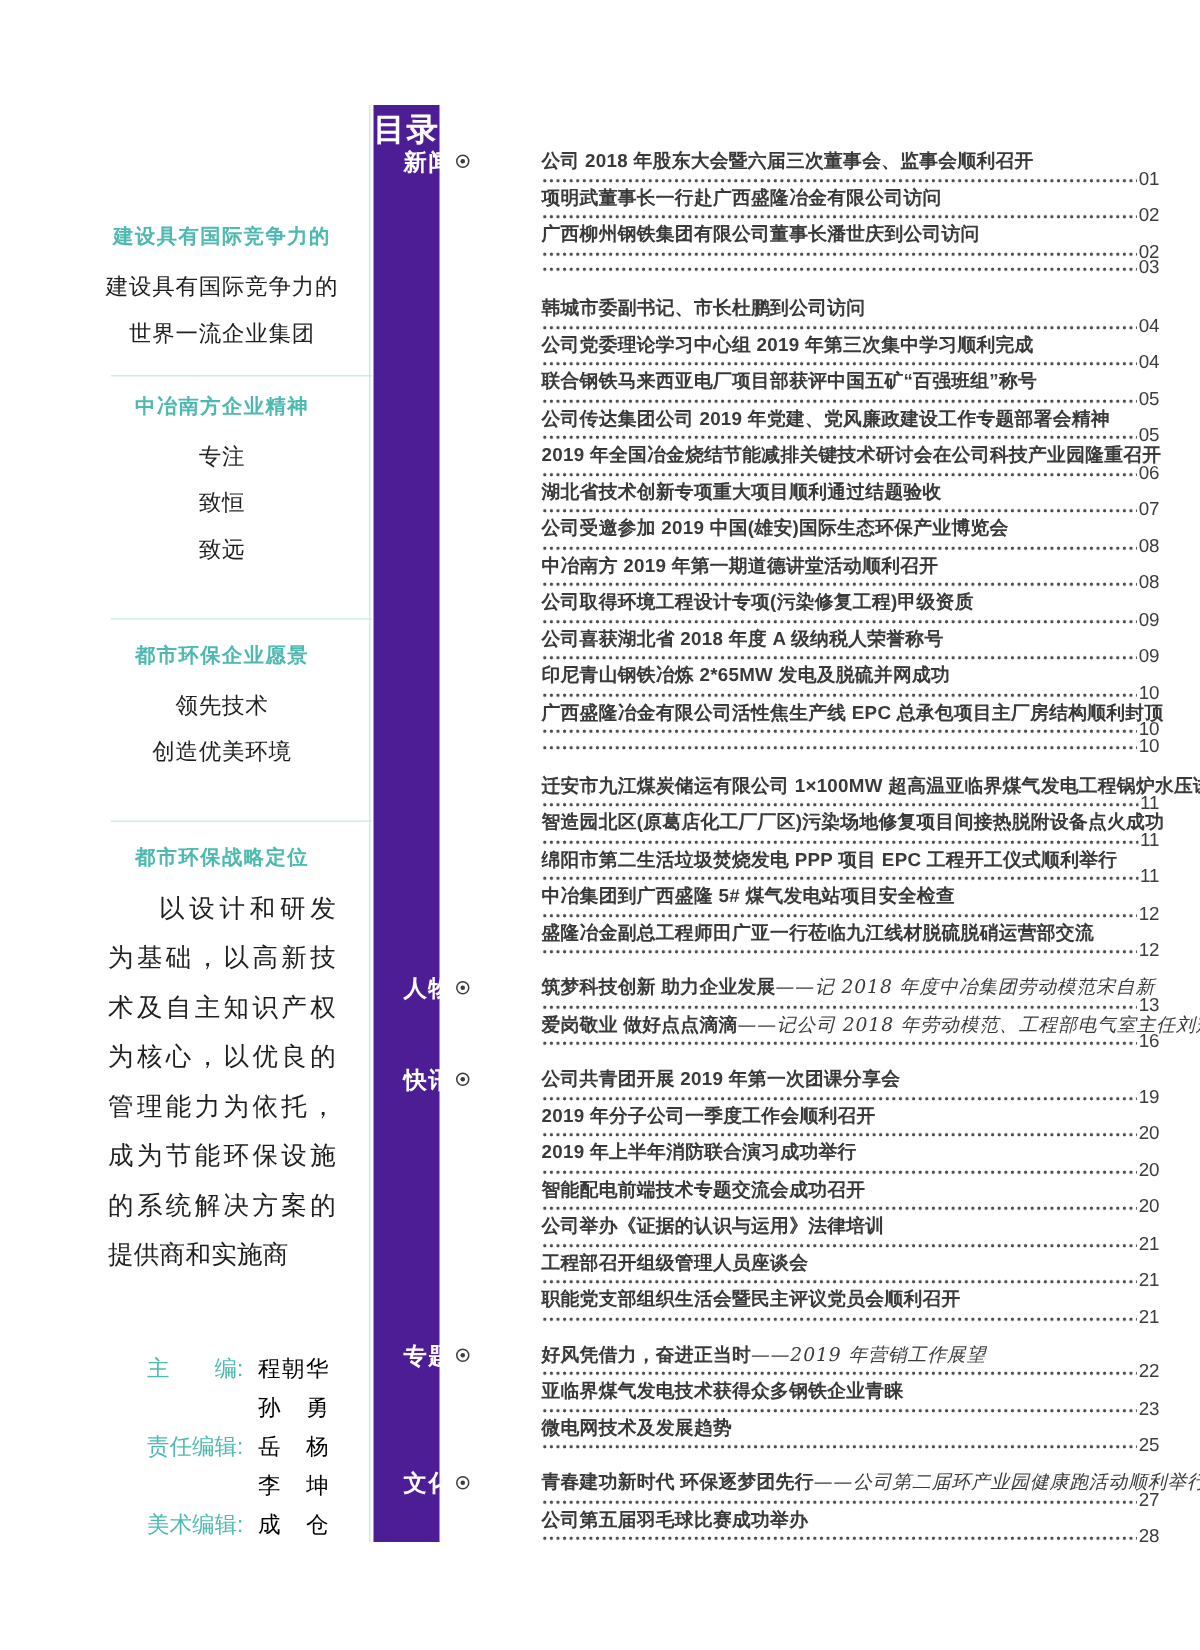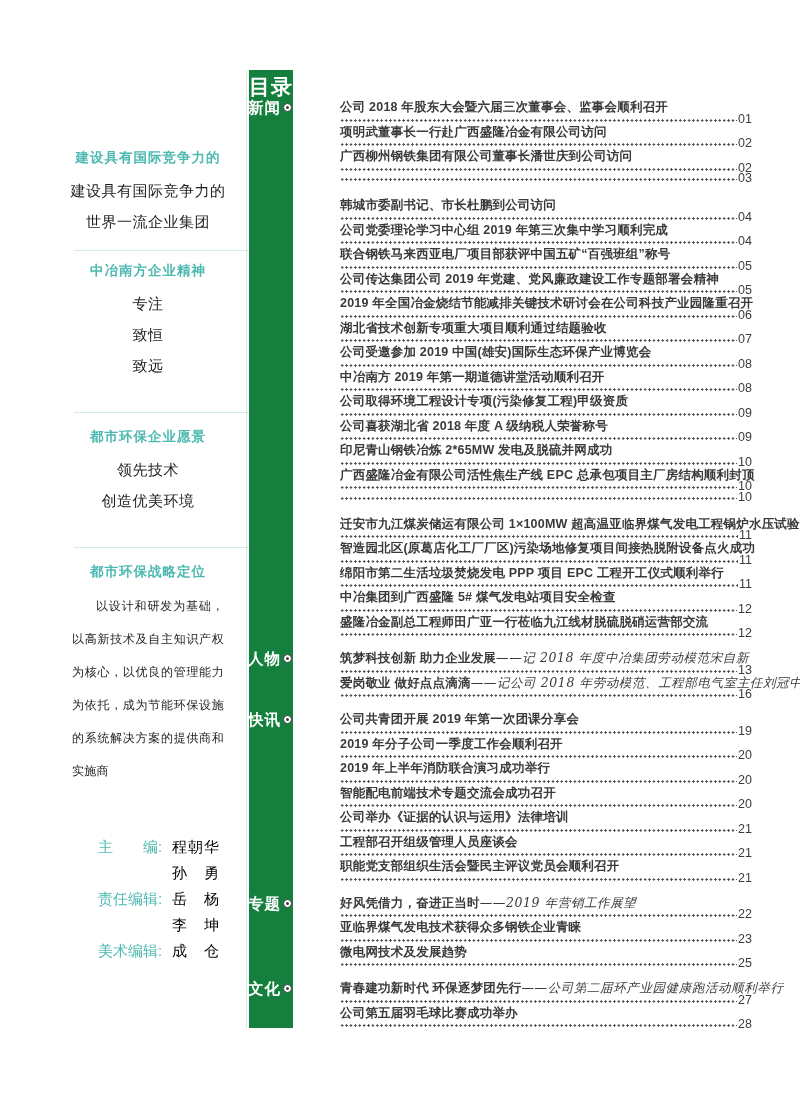--- a/index.html
+++ b/index.html
@@ -2,25 +2,25 @@
 <html><head>
 <meta charset="utf-8">
 <style>
   html,body{margin:0;padding:0;}
   body{
     width:800px;height:1100px;position:relative;background:#ffffff;
     font-family:"Liberation Sans",sans-serif;overflow:hidden;
   }
   
   .vline{position:absolute;left:246px;top:70px;width:1px;height:958px;background:#cfeae7;}
-  .tealbar{position:absolute;left:249px;top:70px;width:44px;height:958px;background:#15803d;}
+  .tealbar{position:absolute;left:249px;top:70px;width:44px;height:958px;background:#4c1d95;}
   .bar-heading{height:33px;line-height:33px;text-align:center;color:#ffffff;
     font-size:21px;font-weight:800;letter-spacing:1px;}
   
-  .toc{position:absolute;left:298px;top:100px;width:454px;}
+  .toc{position:absolute;left:319px;top:100px;width:454px;}
   .toc-group{position:relative;margin-bottom:12px;}
   .sec-label{position:absolute;left:-56px;top:-2px;width:45px;text-align:center;
     color:#ffffff;font-size:15.5px;font-weight:700;letter-spacing:1px;}
   .bullet{position:absolute;left:-15px;top:3px;width:9px;height:9px;box-sizing:border-box;
     border:1.5px solid #3c3c3c;border-radius:50%;background:#ffffff;}
   .bullet::after{content:"";position:absolute;left:50%;top:50%;width:3px;height:3px;
     margin:-1.5px 0 0 -1.5px;border-radius:50%;background:#3c3c3c;}
   .entry{height:24.5px;margin-left:42px;}
   .entry .title{font-size:12.5px;line-height:14px;color:#3a3a3a;font-weight:700;
     letter-spacing:0.2px;white-space:nowrap;}
@@ -32,21 +32,21 @@
     background-size:4.4px 3px;background-repeat:repeat-x;background-position:left center;}
   .pagenum{flex:0 0 auto;font-size:12.5px;line-height:11px;color:#3c3c3c;
     font-weight:400;padding-left:1px;}
   
   .sidebar{position:absolute;left:48px;top:150px;width:200px;text-align:center;color:#1f1f1f;}
   .sb-heading{color:#4db9b0;font-size:13.5px;font-weight:700;letter-spacing:1px;
     line-height:16px;margin:0 0 10px 0;}
   .sb-line{font-family:"DejaVu Serif",serif;font-size:15px;line-height:31px;letter-spacing:0.5px;}
   .sb-divider{border:0;border-top:1px solid #cfeae7;margin:12px 0 12px 26px;}
   .sb-divider.lg{margin-top:30px;margin-bottom:16px;}
-  .sb-para{font-family:"DejaVu Serif",serif;font-size:12px;line-height:33px;
+  .sb-para{font-family:"DejaVu Serif",serif;font-size:17px;line-height:33px;
     text-align:justify;text-indent:2em;width:152px;margin:8px auto 0;letter-spacing:0.2px;}
   .editors{margin:46px 0 12px 50px;text-align:left;}
   .ed-row{display:flex;font-size:15px;line-height:26px;}
   .ed-label{color:#4db9b0;width:74px;flex:0 0 auto;white-space:pre;}
   .ed-name{color:#000000;letter-spacing:1px;white-space:pre;}
 </style>
 </head>
 <body>
 
 <div class="vline"></div>

